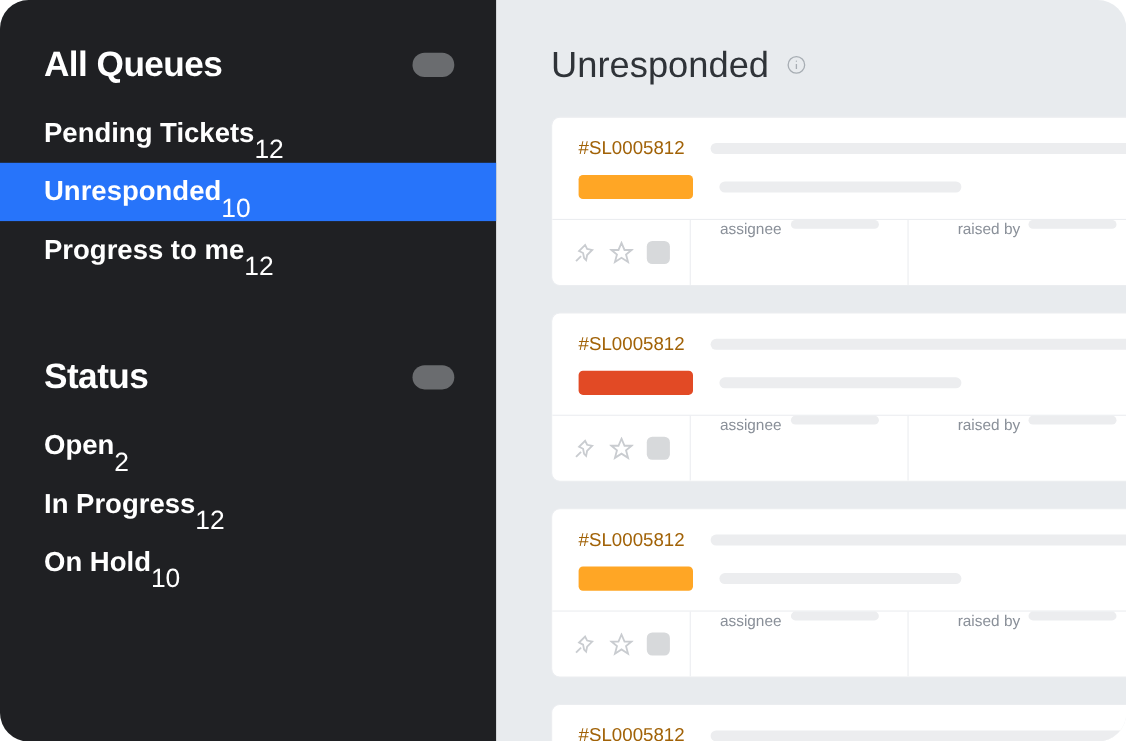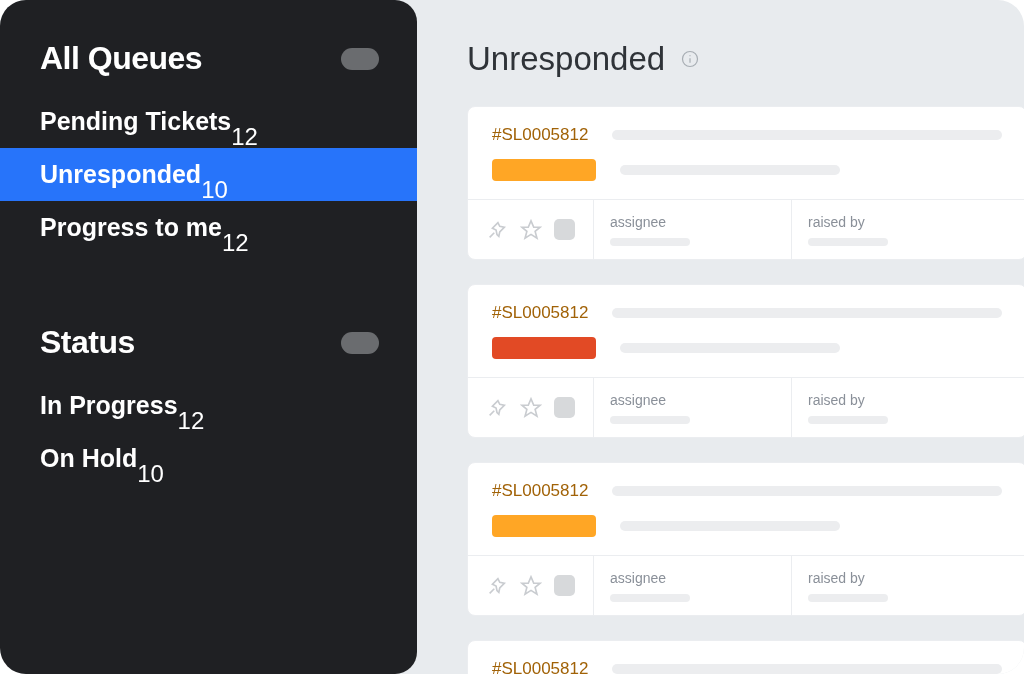--- a/index.html
+++ b/index.html
@@ -2,23 +2,22 @@
 <html><head>
 <meta charset="utf-8">
 <style>
   * { box-sizing: border-box; margin: 0; padding: 0; }
   html, body { width: 1024px; height: 674px; overflow: hidden; font-family: -apple-system, BlinkMacSystemFont, "Segoe UI", Helvetica, Arial, sans-serif; }
   .app {
     width: 1024px; height: 674px; display: flex; background: #e8ebee;
     border-radius: 26px; overflow: hidden;
   }
   .sidebar {
-    width: 417px; background: #1f2023; color: #fff; padding: 40px 0 0 0;
+    width: 451px; background: #1f2023; color: #fff; padding: 40px 0 0 0;
     flex-shrink: 0;
-    border-radius: 22px;
   }
   .section-header {
     display: flex; justify-content: space-between; align-items: center;
     padding: 0 38px 18px 40px;
   }
   .section-title { font-size: 32px; font-weight: 700; letter-spacing: -0.5px; }
   .pill-toggle {
     width: 38px; height: 22px; border-radius: 11px; background: #6a6c6f;
     position: relative;
   }
@@ -59,21 +58,21 @@
   .ticket-bottom {
     display: flex; align-items: stretch; border-top: 1px solid #ebedf0;
     height: 60px;
   }
   .tb-cell { display: flex; align-items: center; border-right: 1px solid #ebedf0; padding: 0 16px; }
   .tb-cell:last-child { border-right: none; }
   .tb-icons { gap: 12px; padding: 0 18px; }
   .tb-icons .icon { width: 22px; height: 22px; display: inline-flex; align-items: center; justify-content: center; }
   .tb-icons svg { stroke: #c9ccd0; fill: none; stroke-width: 1.8; }
   .tb-square { width: 21px; height: 21px; border-radius: 5px; background: #d7d9db; }
-  .tb-label-col { flex-direction: column; align-items: flex-start; justify-content: center; gap: 8px; }
+  .tb-label-col { align-items: flex-start; justify-content: center; gap: 8px; }
   .tb-label { font-size: 14px; color: #8a9099; }
   .tb-ph { height: 8px; border-radius: 4px; background: #ecedef; width: 80px; }
   .tb-assignee { width: 198px; }
   .tb-raised { flex: 1; }
 </style>
 </head>
 <body>
 
 <div class="app">
   <aside class="sidebar">
@@ -96,20 +95,24 @@
         </li>
       </ul>
 
     <div class="section-gap"></div>
 
     <div class="section-header">
       <div class="section-title">Status</div>
       <div class="pill-toggle"></div>
     </div>
     <ul class="nav-list" id="status-list">
+        <li class="nav-item">
+          <span>Open</span>
+          <span class="nav-count">2</span>
+        </li>
         <li class="nav-item">
           <span>In Progress</span>
           <span class="nav-count">12</span>
         </li>
         <li class="nav-item">
           <span>On Hold</span>
           <span class="nav-count">10</span>
         </li>
       </ul>
   </aside>

